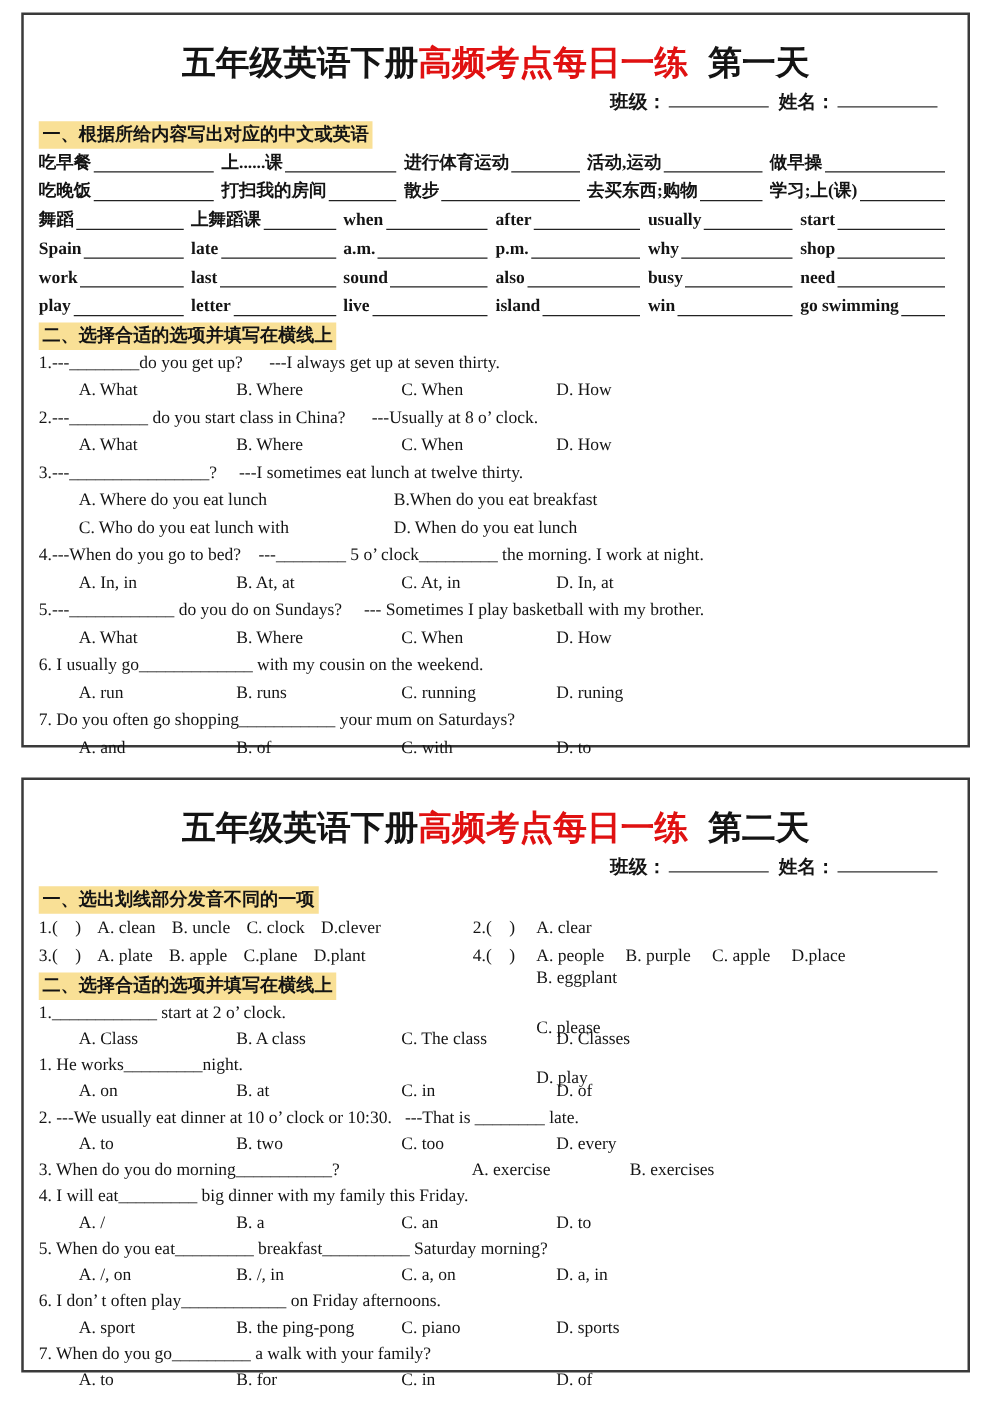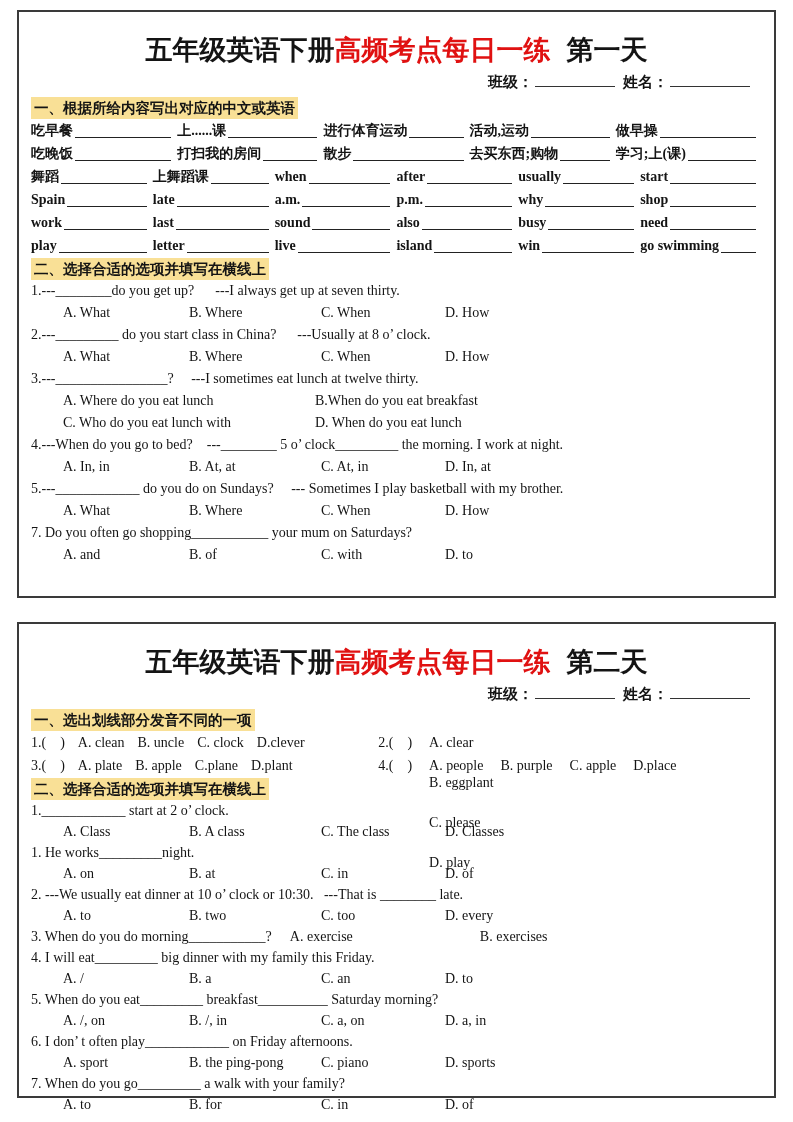--- a/index.html
+++ b/index.html
@@ -29,21 +29,21 @@
   .opts{display:flex;padding-left:32px;line-height:22px;white-space:pre;}
   .opts.four .opt:nth-child(1){width:126px;}
   .opts.four .opt:nth-child(2){width:132px;}
   .opts.four .opt:nth-child(3){width:124px;}
   .opts.four .opt:nth-child(4){flex:1;}
   .opts.two{flex-wrap:wrap;}
   .opts.two .opt{width:252px;}
   .opts.two .opt:nth-child(even){width:calc(100% - 252px);}
   .q.qinline{display:flex;}
   .q.qinline .stem{flex:0 0 auto;}
-  .q.qinline .opts{padding-left:0;margin-left:18px;}
+  .q.qinline .opts{padding-left:0;margin-left:42px;text-align:center;}
   .opts.inline2 .opt:first-child{width:190px;}
   .prow{display:flex;height:23px;line-height:23px;font-size:14px;white-space:pre;}
   .pcell{display:flex;gap:13px;}
   .pcell:first-child{width:47.5%;}
   .pcell:last-child{gap:17px;}
   #page2 .stem,#page2 .opts{line-height:21px;}
 </style>
 </head>
 <body>
 
@@ -297,20 +297,32 @@
         <span class="opt">A. What</span>
       
         <span class="opt">B. Where</span>
       
         <span class="opt">C. When</span>
       
         <span class="opt">D. How</span>
       </div>
     </div>
 
+    <div class="q">
+      <div class="stem">6. I usually go_____________ with my cousin on the weekend.</div>
+      <div class="opts four">
+        <span class="opt">A. run</span>
+      
+        <span class="opt">B. runs</span>
+      
+        <span class="opt">C. running</span>
+      
+        <span class="opt">D. runing</span>
+      </div>
+    </div>
 
     <div class="q">
       <div class="stem">7. Do you often go shopping___________ your mum on Saturdays?</div>
       <div class="opts four">
         <span class="opt">A. and</span>
       
         <span class="opt">B. of</span>
       
         <span class="opt">C. with</span>
       

